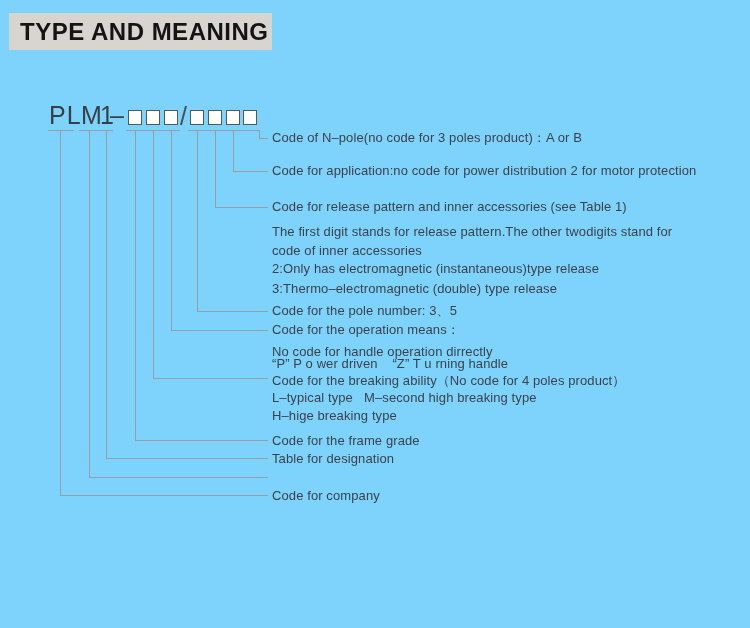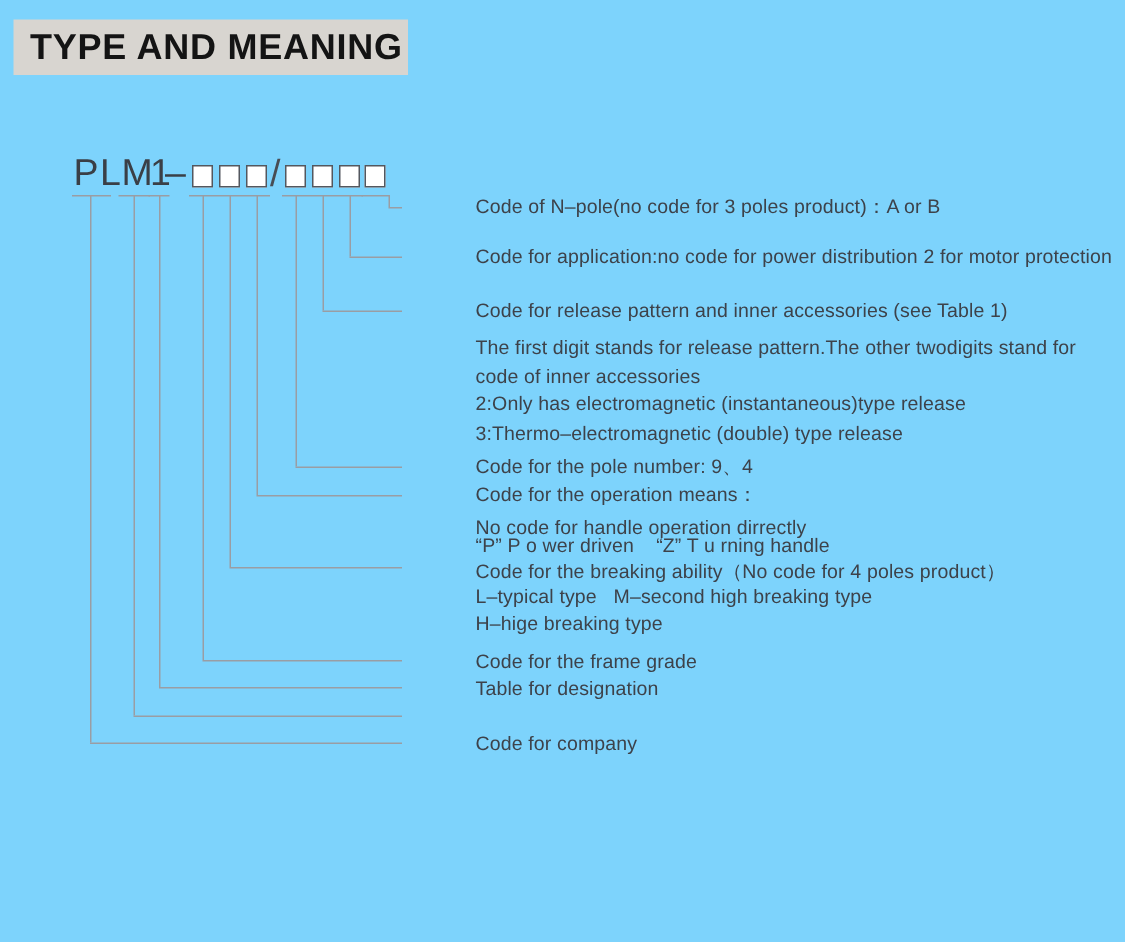--- a/index.html
+++ b/index.html
@@ -31,21 +31,21 @@
   .code-box{
     position:absolute;top:110px;width:12px;height:13px;
     border:1.5px solid #53575e;background:#fff;
   }
   .tick{position:absolute;height:1px;background:#9a9da3;top:130px;}
   .vline{position:absolute;width:1px;background:#9a9da3;}
   .hline{position:absolute;height:1px;background:#9a9da3;}
   .label{
     position:absolute;left:272px;
     color:#3d424a;font-size:13px;line-height:16px;
-    white-space:pre;letter-spacing:0.1px;margin-left:45px;
+    white-space:pre;letter-spacing:0.1px;
   }
 </style>
 </head>
 <body>
 
 <div class="canvas">
 
   <div class="header">TYPE AND MEANING</div>
 
   <span class="code-char" style="left:49px">PL</span>
@@ -95,21 +95,21 @@
   <div class="hline" style="left:89px;top:477px;width:179px"></div>
   <div class="hline" style="left:60px;top:495px;width:208px"></div>
 
   <div class="label" style="top:130px">Code of N–pole(no code for 3 poles product)：A or B</div>
   <div class="label" style="top:163px">Code for application:no code for power distribution 2 for motor protection</div>
   <div class="label" style="top:199px">Code for release pattern and inner accessories (see Table 1)</div>
   <div class="label" style="top:224px">The first digit stands for release pattern.The other twodigits stand for</div>
   <div class="label" style="top:243px">code of inner accessories</div>
   <div class="label" style="top:261px">2:Only has electromagnetic (instantaneous)type release</div>
   <div class="label" style="top:281px">3:Thermo–electromagnetic (double) type release</div>
-  <div class="label" style="top:303px">Code for the pole number: 9、4</div>
+  <div class="label" style="top:303px">Code for the pole number: 3、5</div>
   <div class="label" style="top:322px">Code for the operation means：</div>
   <div class="label" style="top:344px">No code for handle operation dirrectly</div>
   <div class="label" style="top:356px">“P” P o wer driven    “Z” T u rning handle</div>
   <div class="label" style="top:373px">Code for the breaking ability（No code for 4 poles product）</div>
   <div class="label" style="top:390px">L–typical type   M–second high breaking type</div>
   <div class="label" style="top:408px">H–hige breaking type</div>
   <div class="label" style="top:433px">Code for the frame grade</div>
   <div class="label" style="top:451px">Table for designation</div>
   <div class="label" style="top:488px">Code for company</div>
 

